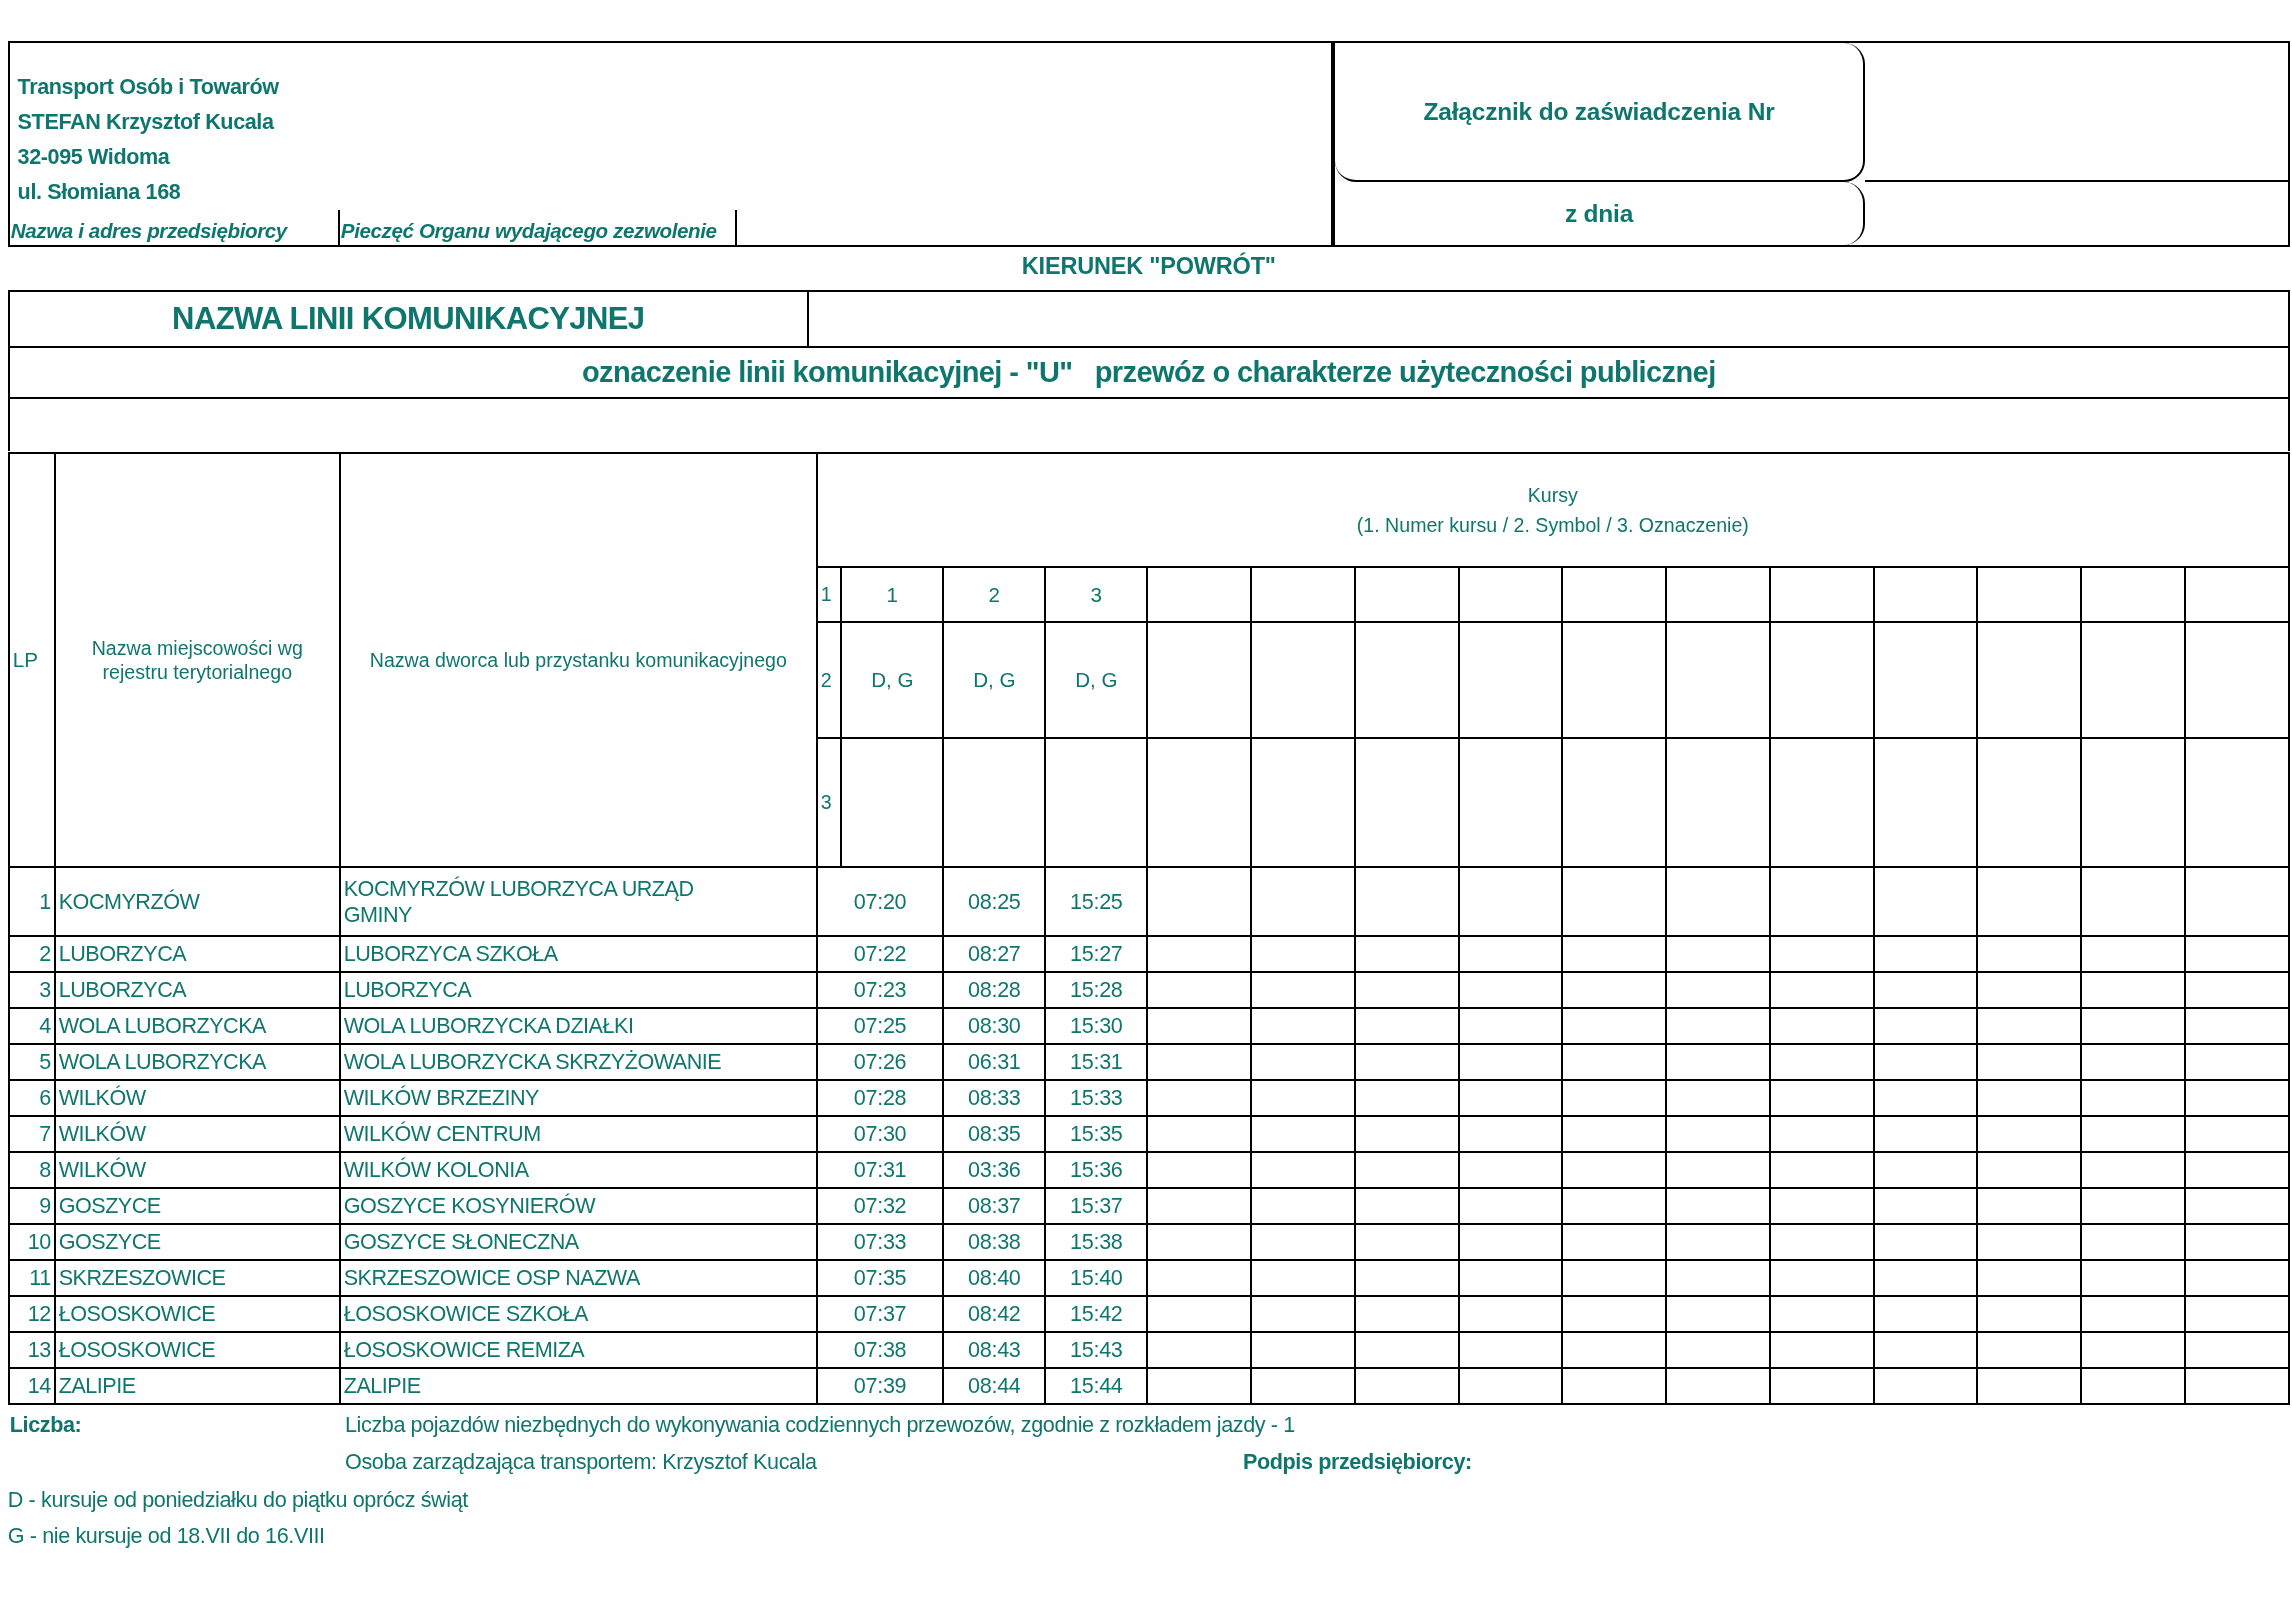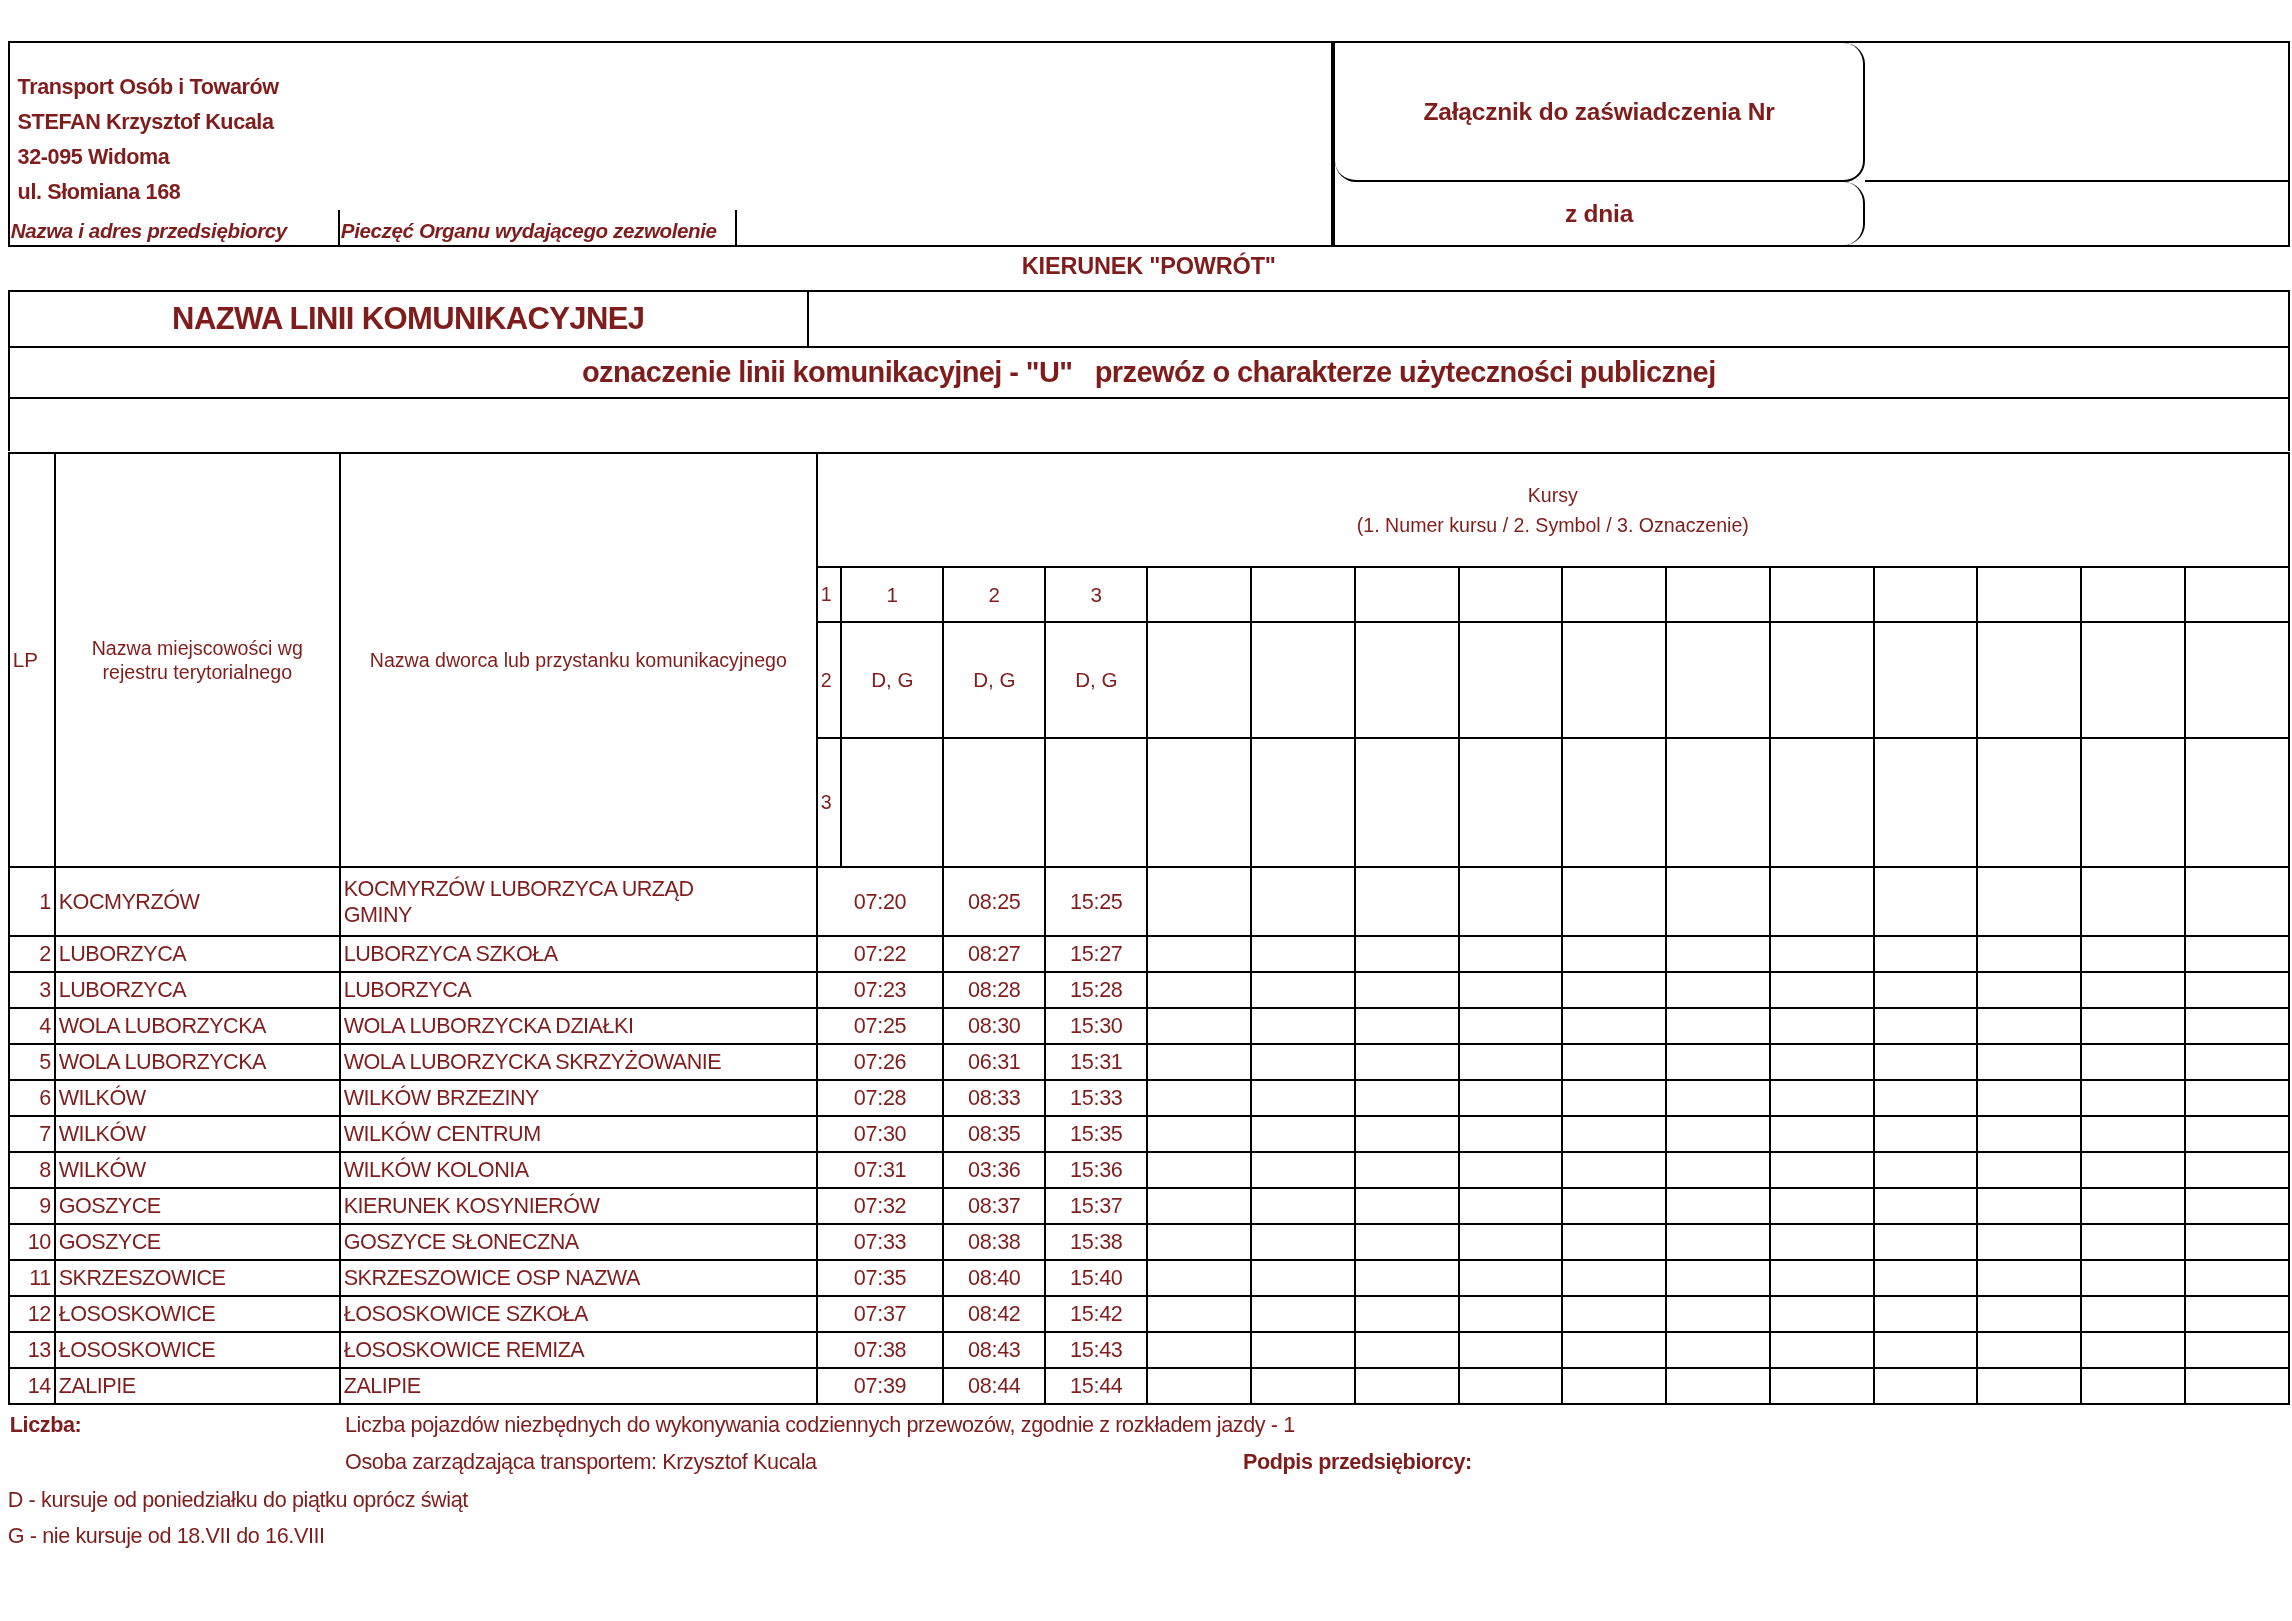--- a/index.html
+++ b/index.html
@@ -1,17 +1,17 @@
 <!DOCTYPE html>
 <html><head>
 <meta charset="utf-8">
 <style>
   html,body { margin:0; padding:0; background:#fff; }
   .page {
-    position:relative; width:2293px; height:1621px; background:#fff; color:#7f1d1d;
+    position:relative; width:2293px; height:1621px; background:#fff; color:#0f766e;
     font-family:"Liberation Sans","DejaVu Sans",sans-serif; overflow:hidden;
   }
   
   .box-left {
     position:absolute; left:7.8px; top:41px; width:1325px; height:206px;
     border:2.9px solid #000; box-sizing:border-box;
   }
   .company-lines {
     position:absolute; left:7.8px; top:25.5px;
     font-weight:bold; font-size:21.6px; line-height:35px; letter-spacing:-0.4px;
@@ -361,21 +361,21 @@
           <td class="c-kemp"></td>
           <td class="c-kemp"></td>
           <td class="c-kemp"></td>
           <td class="c-kemp"></td>
           <td class="c-kemp"></td>
           <td class="c-kemp"></td>
         </tr>
         <tr>
           <td class="c-lp">9</td>
           <td class="c-place">GOSZYCE</td>
-          <td class="c-stop">KIERUNEK KOSYNIERÓW</td>
+          <td class="c-stop">GOSZYCE KOSYNIERÓW</td>
           <td class="c-time" colspan="2">07:32</td>
           <td class="c-time">08:37</td>
           <td class="c-time">15:37</td>
           <td class="c-kemp"></td>
           <td class="c-kemp"></td>
           <td class="c-kemp"></td>
           <td class="c-kemp"></td>
           <td class="c-kemp"></td>
           <td class="c-kemp"></td>
           <td class="c-kemp"></td>

